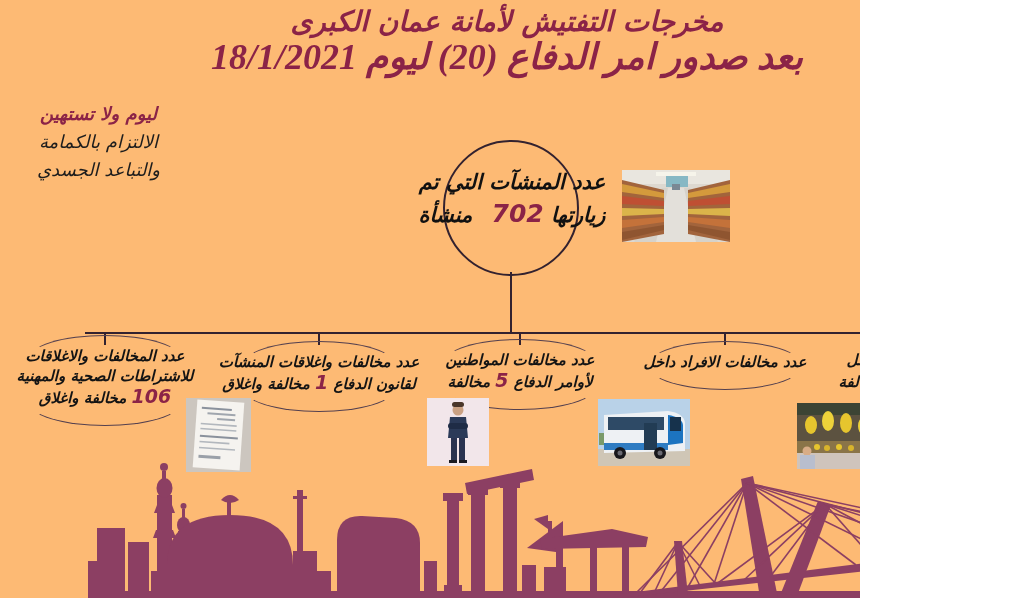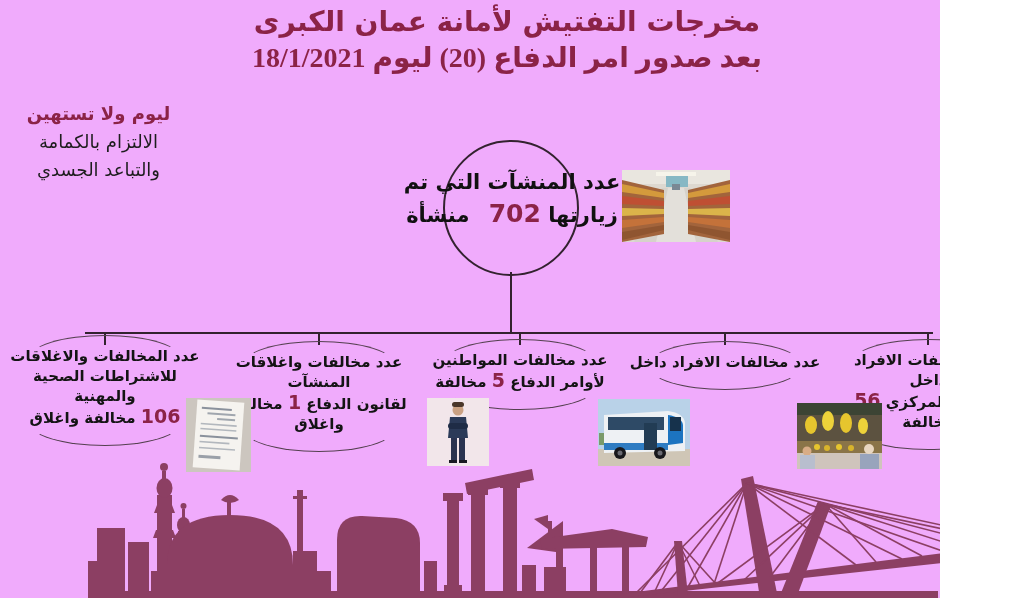--- a/index.html
+++ b/index.html
@@ -1,22 +1,22 @@
 <!DOCTYPE html>
 <html lang="ar"><head>
 <meta charset="utf-8">
 <style>
   html,body{margin:0;padding:0;background:#ffffff;}
-  .canvas{position:relative;width:940px;height:598px;background:#f0abfc;overflow:hidden;
-          font-family:"DejaVu Sans",sans-serif;}
+  .canvas{position:relative;width:860px;height:598px;background:#fdba74;overflow:hidden;
+          font-family:"DejaVu Sans",sans-serif;font-style:italic;}
   .abs{position:absolute;}
   
   .title{top:4px;left:0;width:1014px;text-align:center;color:#8b2347;font-weight:bold;}
   .title .t1{font-size:28px;line-height:35px;}
-  .title .t2{font-size:28px;line-height:37px;font-family:"Liberation Serif","DejaVu Sans",serif;}
+  .title .t2{font-size:36px;line-height:37px;font-family:"Liberation Serif","DejaVu Sans",serif;}
   
   .reminder{left:6px;top:100px;width:185px;text-align:center;font-size:18px;line-height:28px;color:#1d1d1d;}
   .reminder .r1{color:#8b2347;font-weight:bold;}
   
   .circle{left:443px;top:140px;width:132px;height:132px;border:2px solid #33222f;border-radius:50%;}
   .circle-text{left:400px;top:166px;width:224px;text-align:center;font-weight:bold;
                font-size:21px;line-height:32px;color:#111;}
   .num-big{color:#8b2347;font-size:25px;margin-left:12px;}
   
   .line{background:#33222f;}

